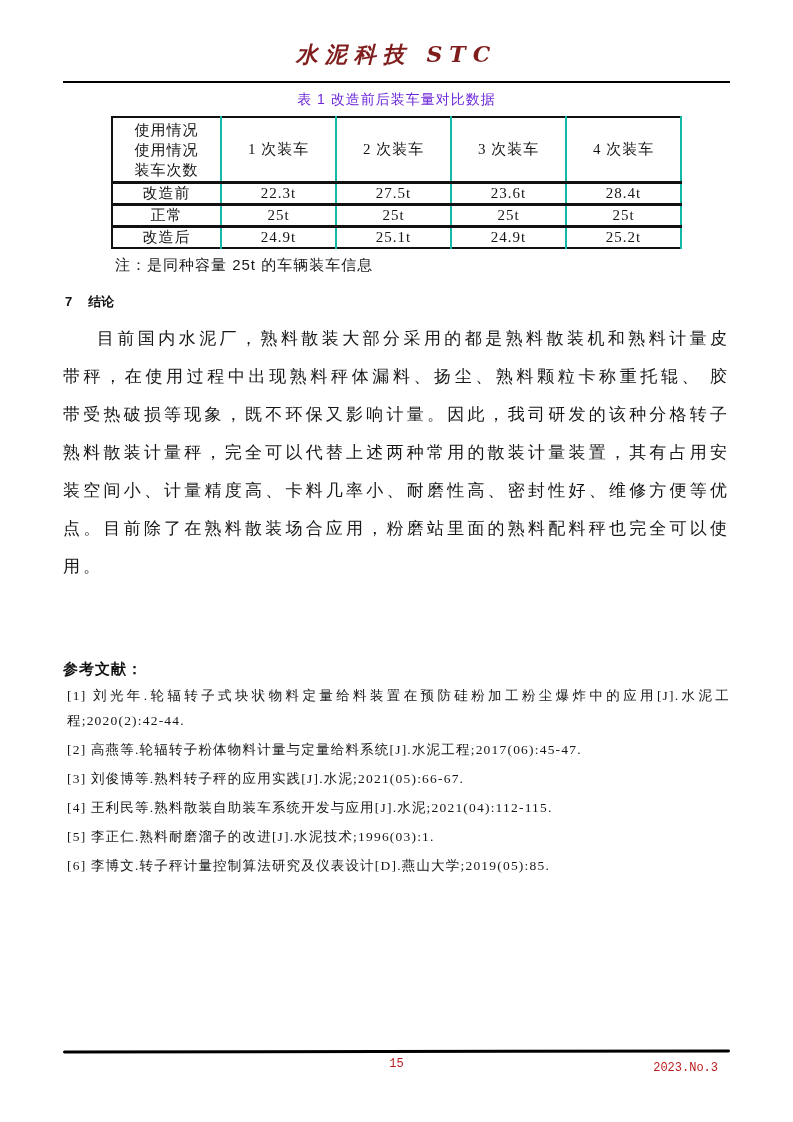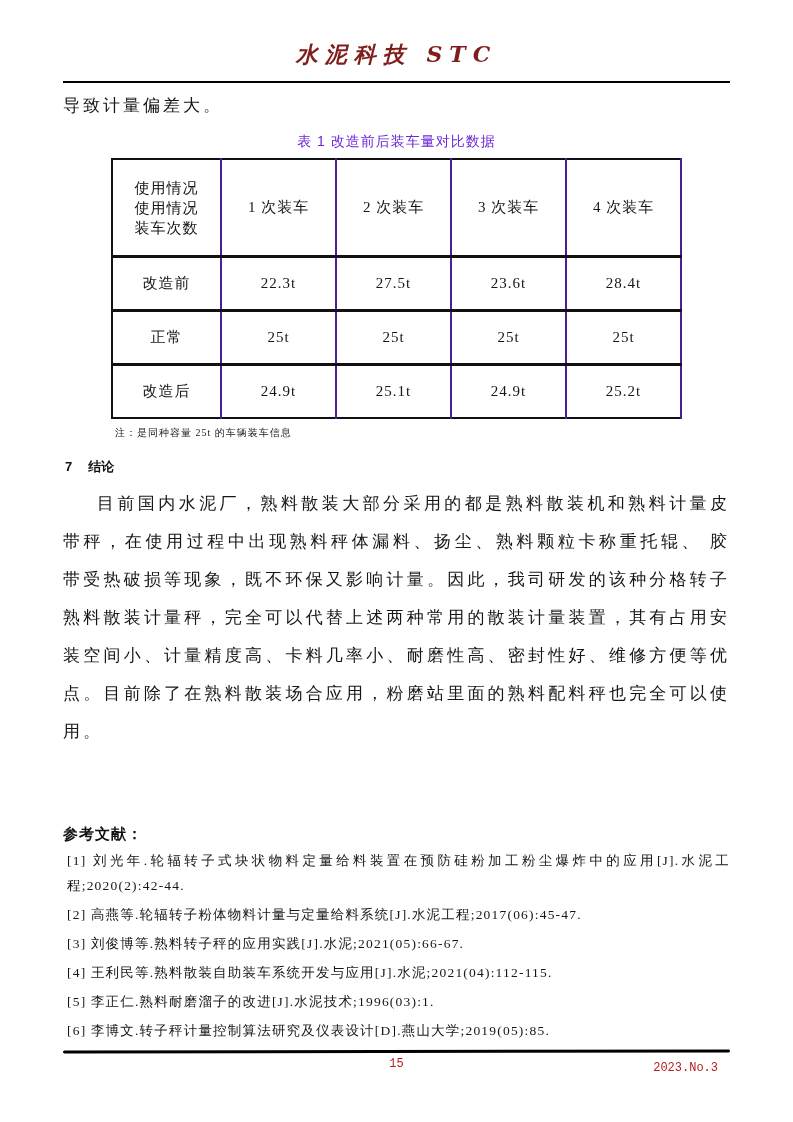--- a/index.html
+++ b/index.html
@@ -60,41 +60,41 @@
     border-collapse: collapse;
     table-layout: fixed;
     font-family: "Liberation Serif", "DejaVu Serif", serif;
     font-size: 15px;
     color: #161616;
   }
   table.data-table col.c0 { width: 109px; }
   table.data-table col.cn { width: 115px; }
   table.data-table th, table.data-table td {
     border-left: 2px solid #111;
-    border-right: 2px solid #4c1d95;
+    border-right: 2px solid #14b8a6;
     text-align: center;
     font-weight: normal;
-    padding: 16px 2px;
+    padding: 0 2px;
     letter-spacing: 1px;
   }
   table.data-table thead tr {
     border-top: 2px solid #111;
     border-bottom: 3px solid #111;
   }
   table.data-table thead th { height: 63px; vertical-align: middle; }
   table.data-table tbody tr {
     border-bottom: 3px solid #111;
     height: 20px;
   }
   table.data-table tbody tr:last-child { border-bottom: 2px solid #111; }
   .corner-line { line-height: 20px; }
   .table-note {
     margin: 7px 0 0 52px;
-    font-family: Liberation Serif, serif;
-    font-size: 10px;
+    font-family: Liberation Sans, sans-serif;
+    font-size: 15px;
     letter-spacing: 1px;
     color: #1a1a1a;
   }
   
   .section-heading {
     margin: 18px 0 0 2px;
     font-family: "Liberation Sans", "DejaVu Sans", sans-serif;
     font-size: 13px;
     font-weight: bold;
     color: #111;
@@ -146,21 +146,20 @@
 <body>
 
 <div class="page">
 
   <div>
     <div class="journal-title">水泥科技 STC</div>
     <div class="header-rule"></div>
   </div>
 
   <div>
-    <p class="body-text lead">导致计量偏差大。</p>
 
     <div class="table-caption">表 1 改造前后装车量对比数据</div>
 
     <table class="data-table">
       <colgroup>
         <col class="c0">
           <col class="cn">
           <col class="cn">
           <col class="cn">
           <col class="cn">

